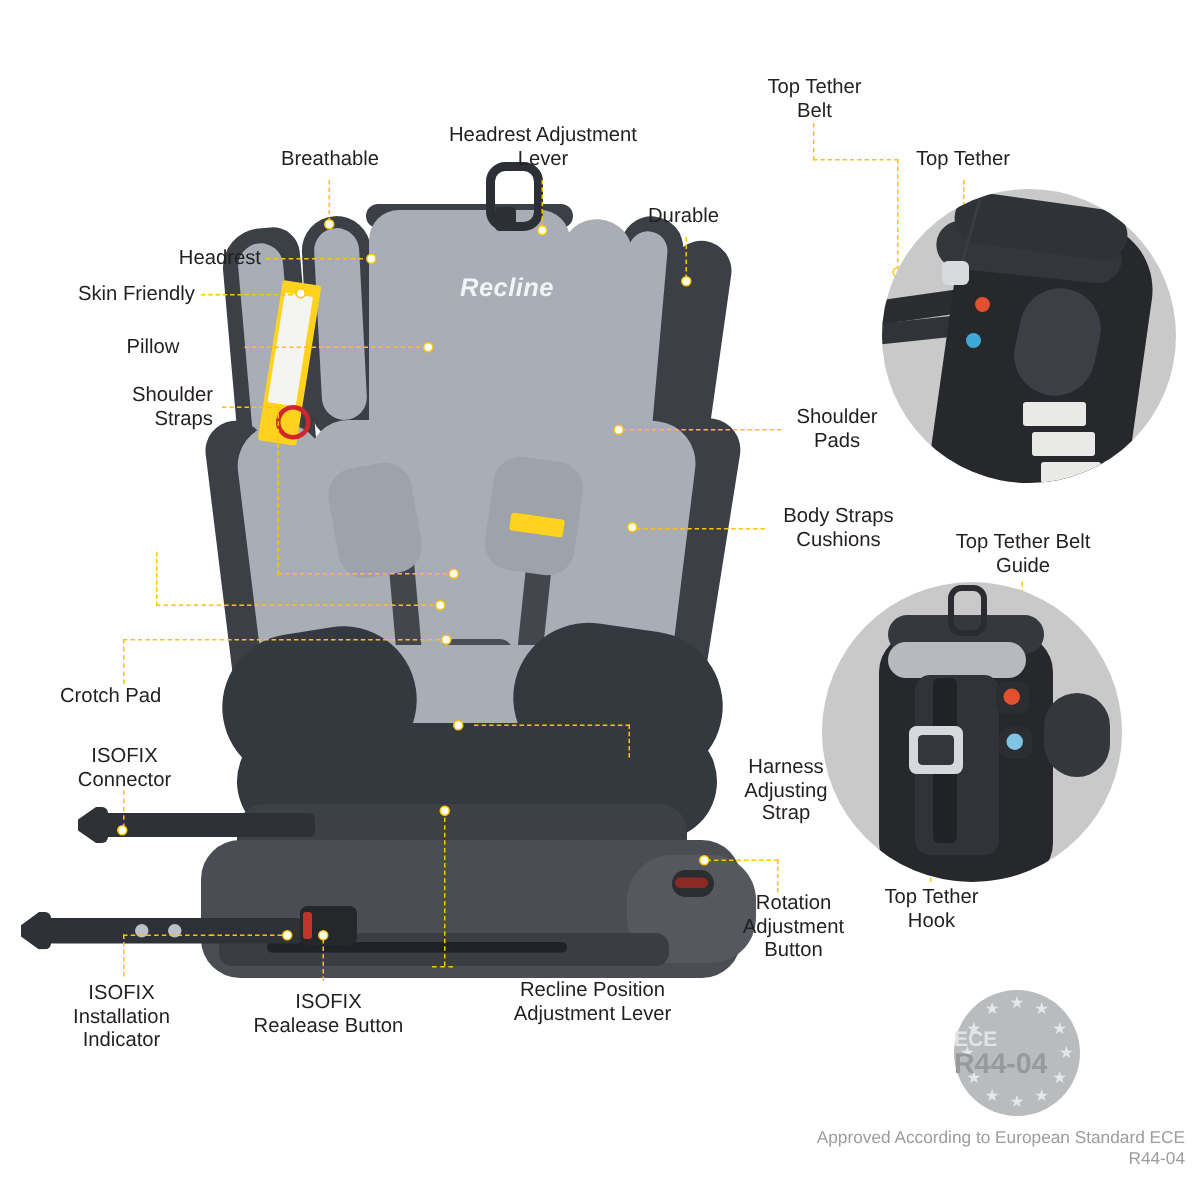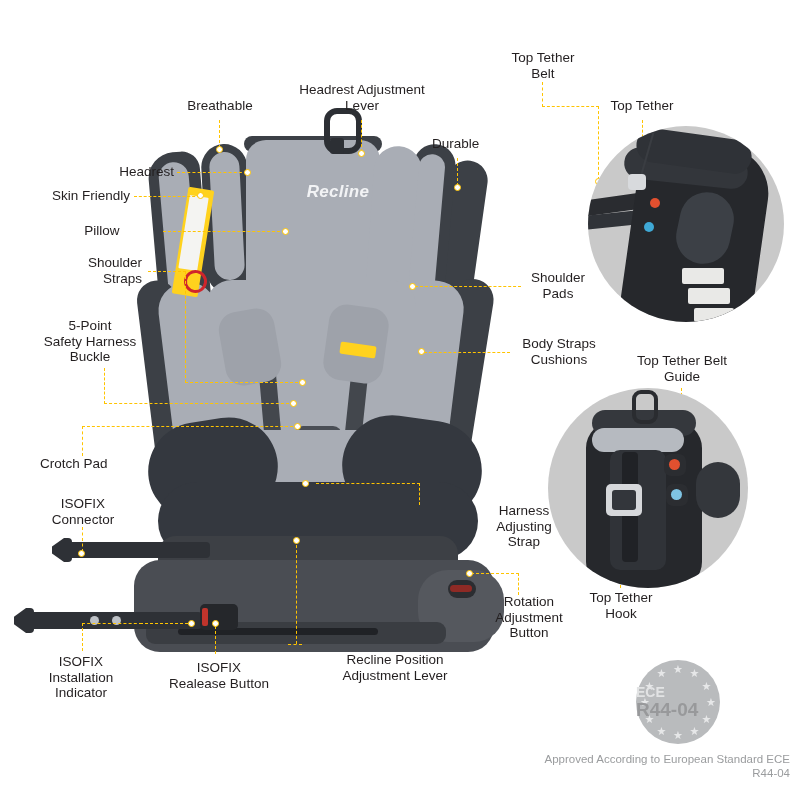--- a/index.html
+++ b/index.html
@@ -315,23 +315,20 @@
 
   <div class="lbl c" style="left:158px;top:98px;width:124px;">Breathable</div>
   <div class="lbl c" style="left:278px;top:82px;width:168px;">Headrest Adjustment
 Lever</div>
   <div class="lbl l" style="left:432px;top:136px;width:90px;">Durable</div>
   <div class="lbl r" style="left:30px;top:164px;width:144px;">Headrest</div>
   <div class="lbl r" style="left:18px;top:188px;width:112px;">Skin Friendly</div>
   <div class="lbl r" style="left:46px;top:223px;width:112px;text-align:center;">Pillow</div>
   <div class="lbl r" style="left:30px;top:255px;width:112px;">Shoulder
 Straps</div>
-  <div class="lbl c" style="left:10px;top:318px;width:160px;">5-Point
-Safety Harness
-Buckle</div>
   <div class="lbl l" style="left:40px;top:456px;width:130px;">Crotch Pad</div>
   <div class="lbl c" style="left:24px;top:496px;width:118px;">ISOFIX
 Connector</div>
   <div class="lbl c" style="left:22px;top:654px;width:118px;">ISOFIX
 Installation
 Indicator</div>
   <div class="lbl c" style="left:148px;top:660px;width:142px;">ISOFIX
 Realease Button</div>
   <div class="lbl c" style="left:312px;top:652px;width:166px;">Recline Position
 Adjustment Lever</div>

